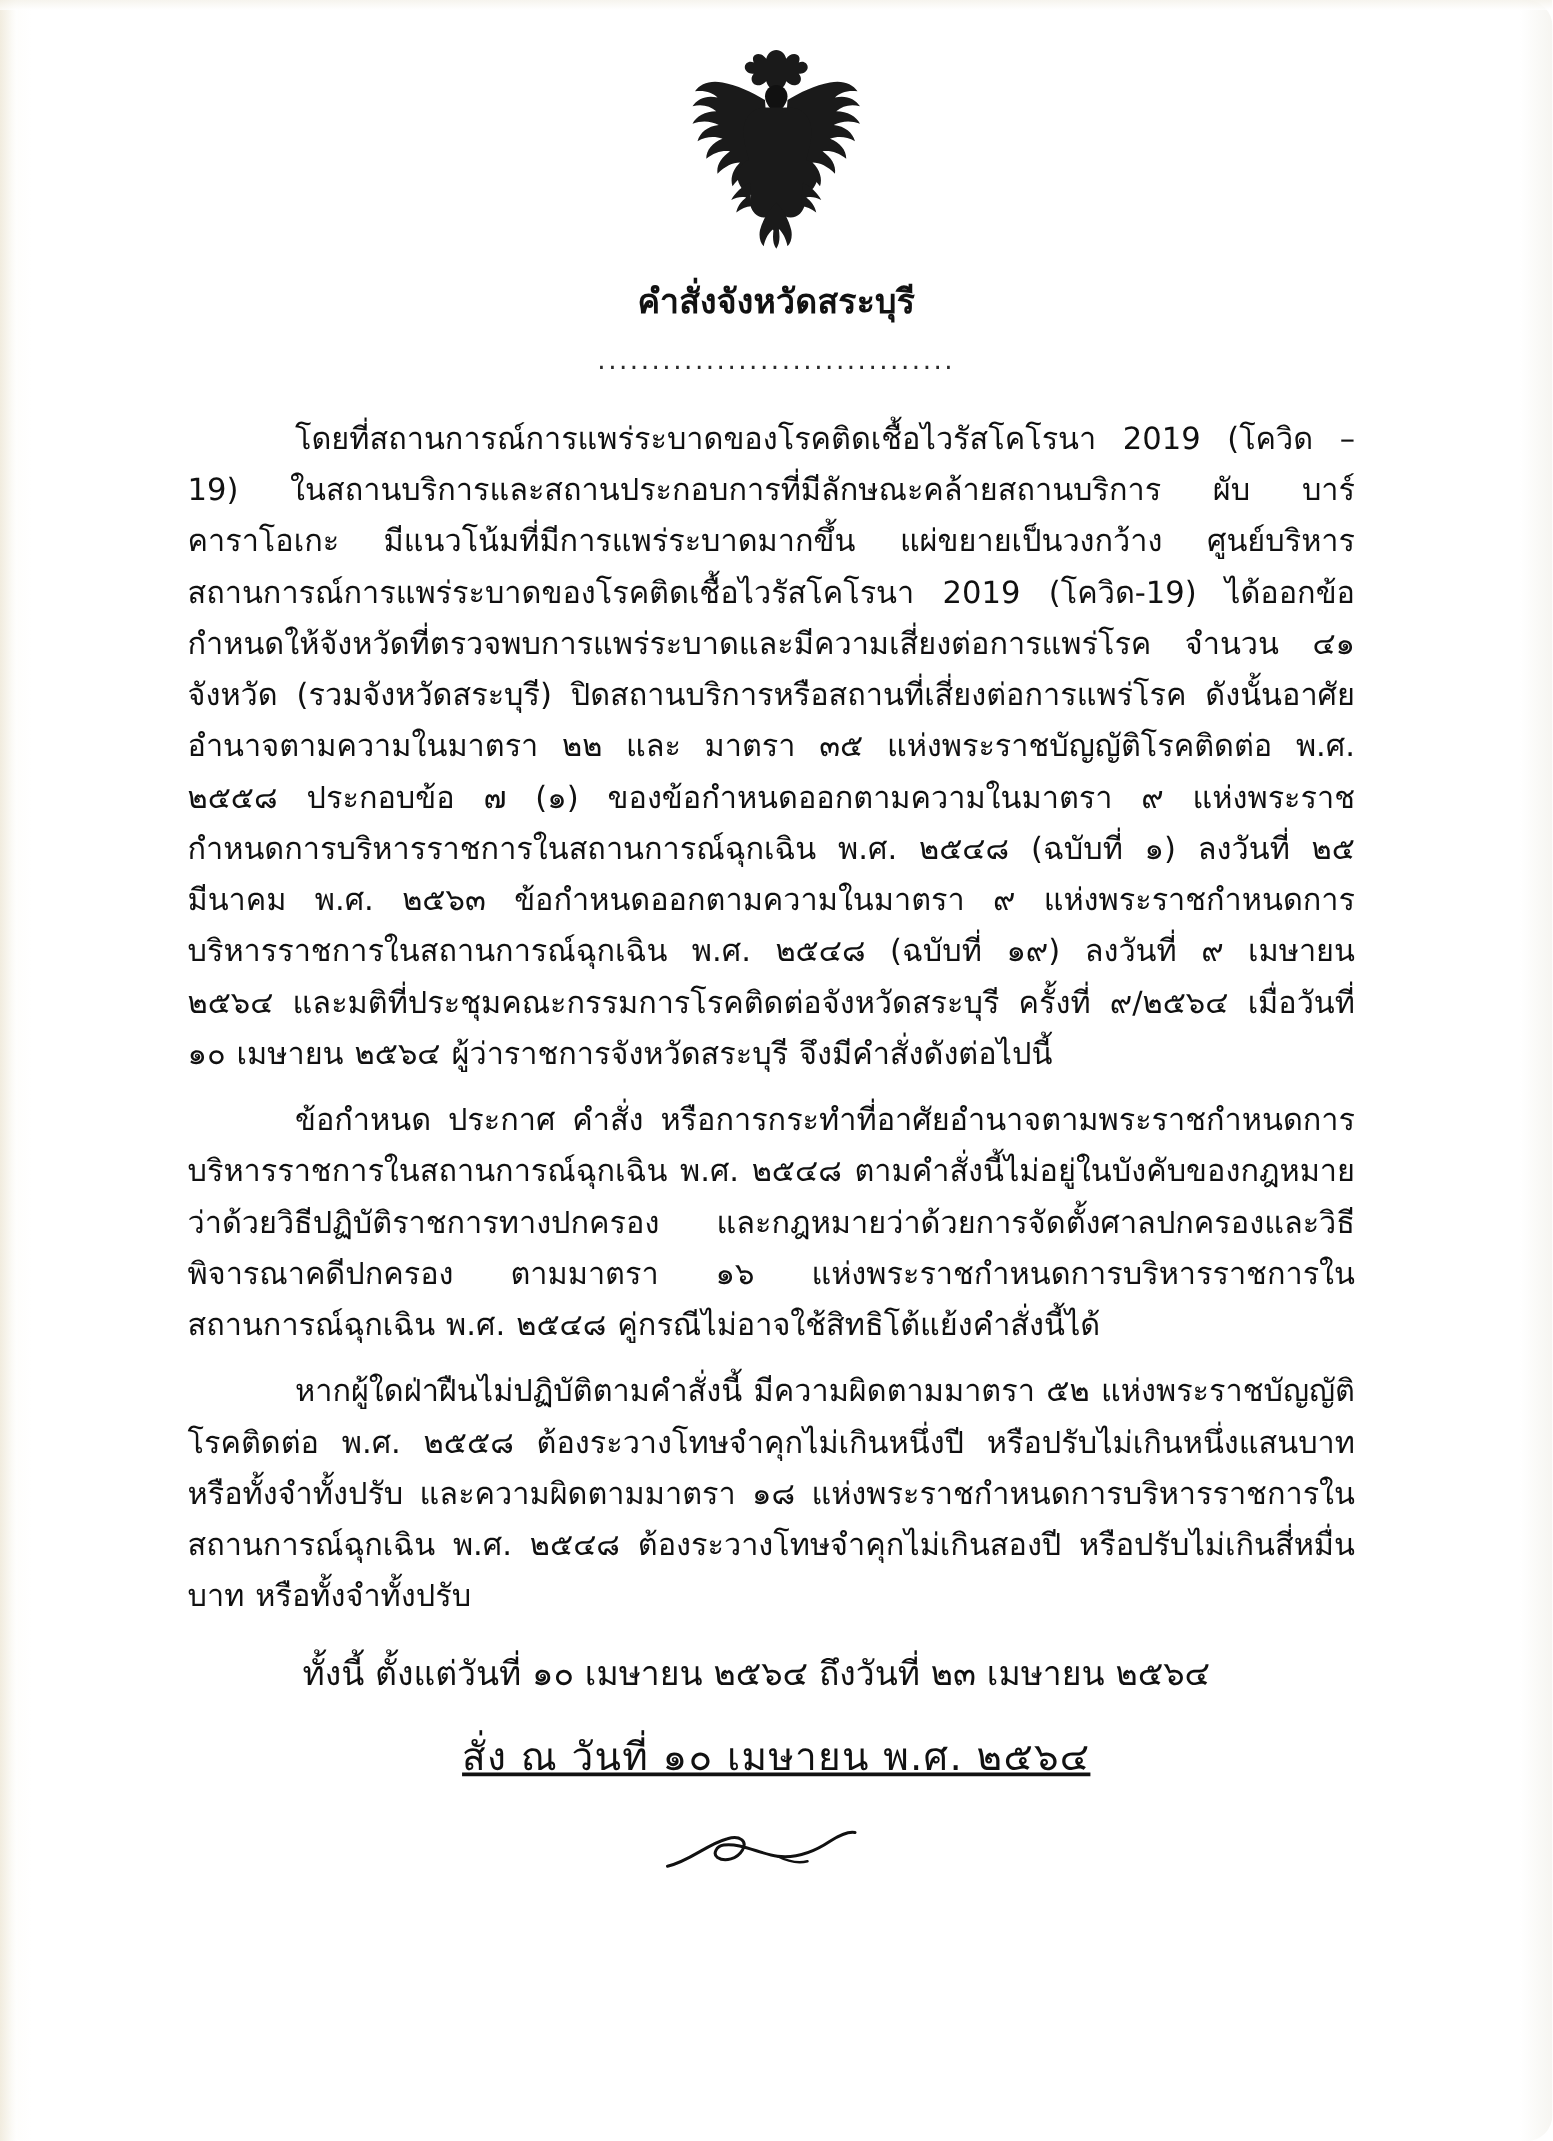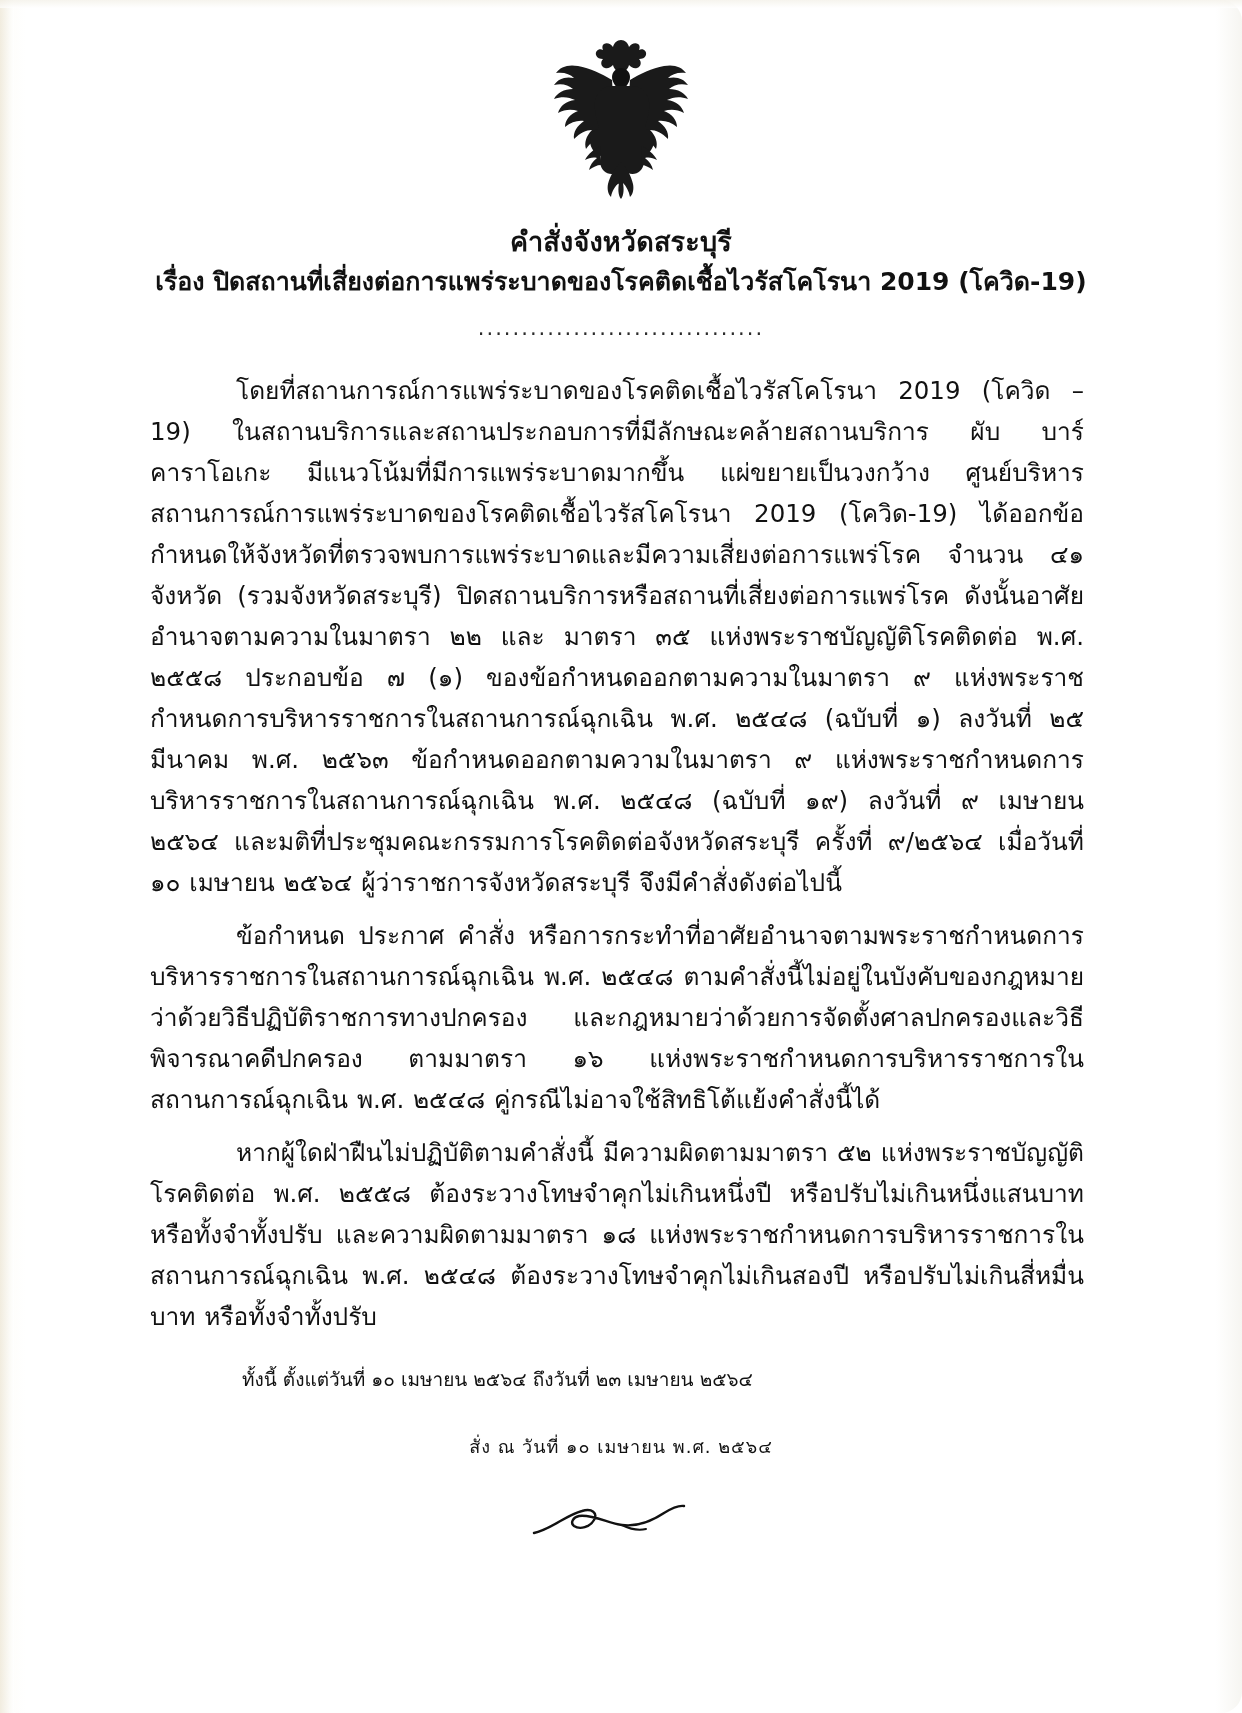--- a/index.html
+++ b/index.html
@@ -89,31 +89,32 @@
     font-size: 24.5px;
     line-height: 41px;
     text-align: justify;
     text-justify: inter-word;
     margin: 0 8px 12px 0;
     text-indent: 86px;
     word-spacing: 1px;
   }
 
   .closing {
-    font-size: 19px;
+    font-size: 27px;
     line-height: 41px;
     margin: 22px 0 0 0;
     padding-left: 92px;
   }
   .order-date {
-    font-size: 18px;
+    font-size: 31px;
     line-height: 41px;
     margin: 26px 0 0 0;
     text-align: center;
     letter-spacing: 1px;
+    text-decoration: underline;
   }
 
   
   .signature-wrap {
     margin-top: 26px;
     display: flex;
     justify-content: center;
   }
   .signature {
     width: 190px;
@@ -146,21 +147,20 @@
           <path d="M95 128 c-6 6 -11 14 -13 22 c-1 5 0 10 3 13 c1 -6 4 -11 8 -14 c-1 6 -1 12 2 16 c3 -4 3 -10 2 -16 c3 3 6 8 7 14 c3 -3 4 -8 3 -13 c-2 -8 -6 -16 -12 -22 z"></path>
 
           <path d="M74 112 c-6 3 -12 8 -15 14 c4 -2 8 -3 12 -2 c-4 3 -7 7 -8 12 c4 -3 8 -5 12 -5 z"></path>
           <path d="M116 112 c6 3 12 8 15 14 c-4 -2 -8 -3 -12 -2 c4 3 7 7 8 12 c-4 -3 -8 -5 -12 -5 z"></path>
         </g>
       </svg>
     </div>
 
     <div class="heading">
       <div class="h-line">คำสั่งจังหวัดสระบุรี</div>
-      <div class="h-sub">เรื่อง  ปิดสถานที่เสี่ยงต่อการแพร่ระบาดของโรคติดเชื้อไวรัสโคโรนา 2019 (โควิด-19)</div>
     </div>
     <div class="dots">.................................</div>
 
     <div class="body">
       <p class="para">โดยที่สถานการณ์การแพร่ระบาดของโรคติดเชื้อไวรัสโคโรนา 2019 (โควิด – 19) ในสถานบริการและสถานประกอบการที่มีลักษณะคล้ายสถานบริการ ผับ บาร์ คาราโอเกะ มีแนวโน้มที่มีการแพร่ระบาดมากขึ้น แผ่ขยายเป็นวงกว้าง ศูนย์บริหารสถานการณ์การแพร่ระบาดของโรคติดเชื้อไวรัสโคโรนา 2019 (โควิด-19) ได้ออกข้อกำหนดให้จังหวัดที่ตรวจพบการแพร่ระบาดและมีความเสี่ยงต่อการแพร่โรค จำนวน ๔๑ จังหวัด (รวมจังหวัดสระบุรี) ปิดสถานบริการหรือสถานที่เสี่ยงต่อการแพร่โรค ดังนั้นอาศัยอำนาจตามความในมาตรา ๒๒  และ มาตรา ๓๕ แห่งพระราชบัญญัติโรคติดต่อ  พ.ศ. ๒๕๕๘ ประกอบข้อ ๗ (๑) ของข้อกำหนดออกตามความในมาตรา ๙ แห่งพระราชกำหนดการบริหารราชการในสถานการณ์ฉุกเฉิน พ.ศ. ๒๕๔๘ (ฉบับที่ ๑) ลงวันที่ ๒๕ มีนาคม พ.ศ. ๒๕๖๓ ข้อกำหนดออกตามความในมาตรา ๙ แห่งพระราชกำหนดการบริหารราชการในสถานการณ์ฉุกเฉิน พ.ศ. ๒๕๔๘ (ฉบับที่ ๑๙) ลงวันที่ ๙ เมษายน ๒๕๖๔ และมติที่ประชุมคณะกรรมการโรคติดต่อจังหวัดสระบุรี ครั้งที่ ๙/๒๕๖๔ เมื่อวันที่ ๑๐ เมษายน ๒๕๖๔ ผู้ว่าราชการจังหวัดสระบุรี จึงมีคำสั่งดังต่อไปนี้</p>
       <p class="para">ข้อกำหนด ประกาศ คำสั่ง หรือการกระทำที่อาศัยอำนาจตามพระราชกำหนดการบริหารราชการในสถานการณ์ฉุกเฉิน พ.ศ. ๒๕๔๘ ตามคำสั่งนี้ไม่อยู่ในบังคับของกฎหมายว่าด้วยวิธีปฏิบัติราชการทางปกครอง และกฎหมายว่าด้วยการจัดตั้งศาลปกครองและวิธีพิจารณาคดีปกครอง ตามมาตรา ๑๖ แห่งพระราชกำหนดการบริหารราชการในสถานการณ์ฉุกเฉิน พ.ศ. ๒๕๔๘ คู่กรณีไม่อาจใช้สิทธิโต้แย้งคำสั่งนี้ได้</p>
       <p class="para">หากผู้ใดฝ่าฝืนไม่ปฏิบัติตามคำสั่งนี้ มีความผิดตามมาตรา ๕๒ แห่งพระราชบัญญัติโรคติดต่อ พ.ศ. ๒๕๕๘ ต้องระวางโทษจำคุกไม่เกินหนึ่งปี หรือปรับไม่เกินหนึ่งแสนบาท หรือทั้งจำทั้งปรับ และความผิดตามมาตรา ๑๘ แห่งพระราชกำหนดการบริหารราชการในสถานการณ์ฉุกเฉิน พ.ศ. ๒๕๔๘ ต้องระวางโทษจำคุกไม่เกินสองปี หรือปรับไม่เกินสี่หมื่นบาท หรือทั้งจำทั้งปรับ</p>
 
       <div class="closing">ทั้งนี้ ตั้งแต่วันที่ ๑๐ เมษายน ๒๕๖๔ ถึงวันที่ ๒๓ เมษายน ๒๕๖๔</div>
       <div class="order-date">สั่ง ณ วันที่ ๑๐  เมษายน พ.ศ. ๒๕๖๔</div>

